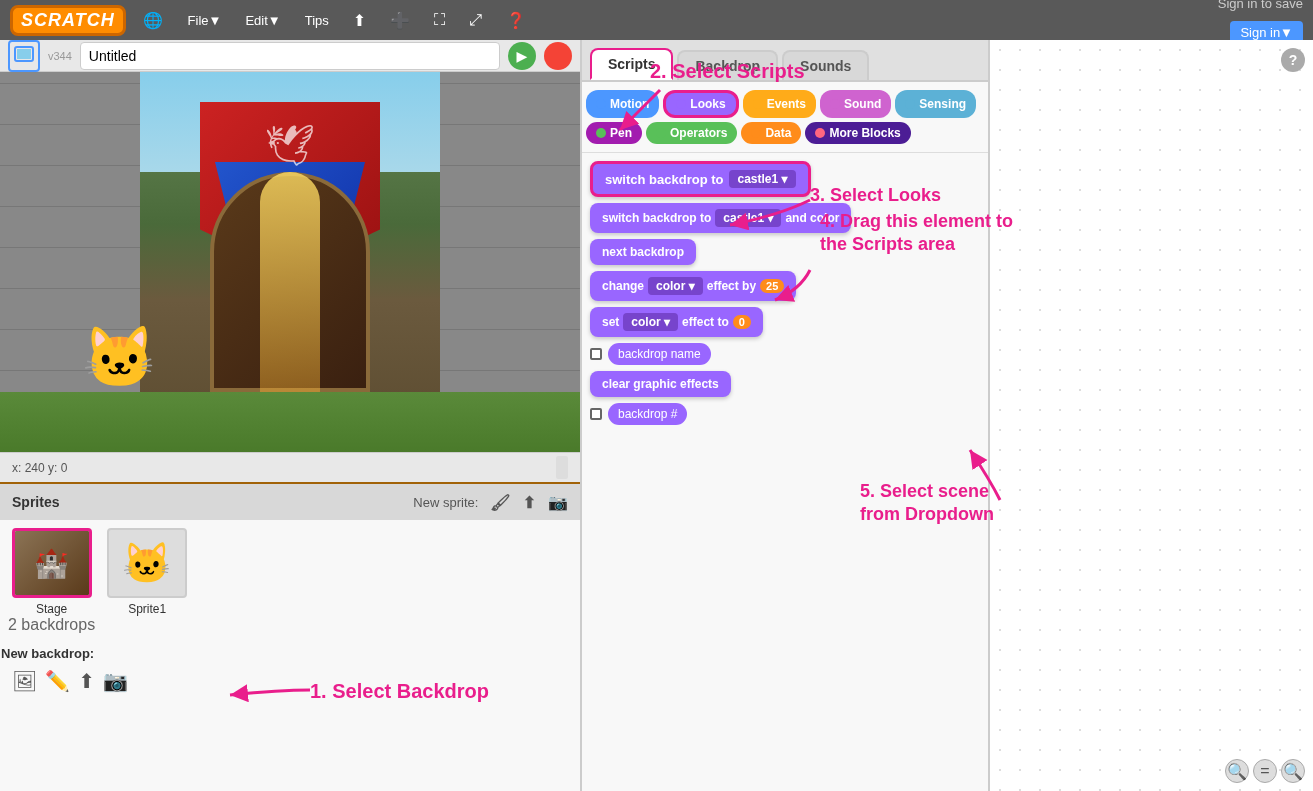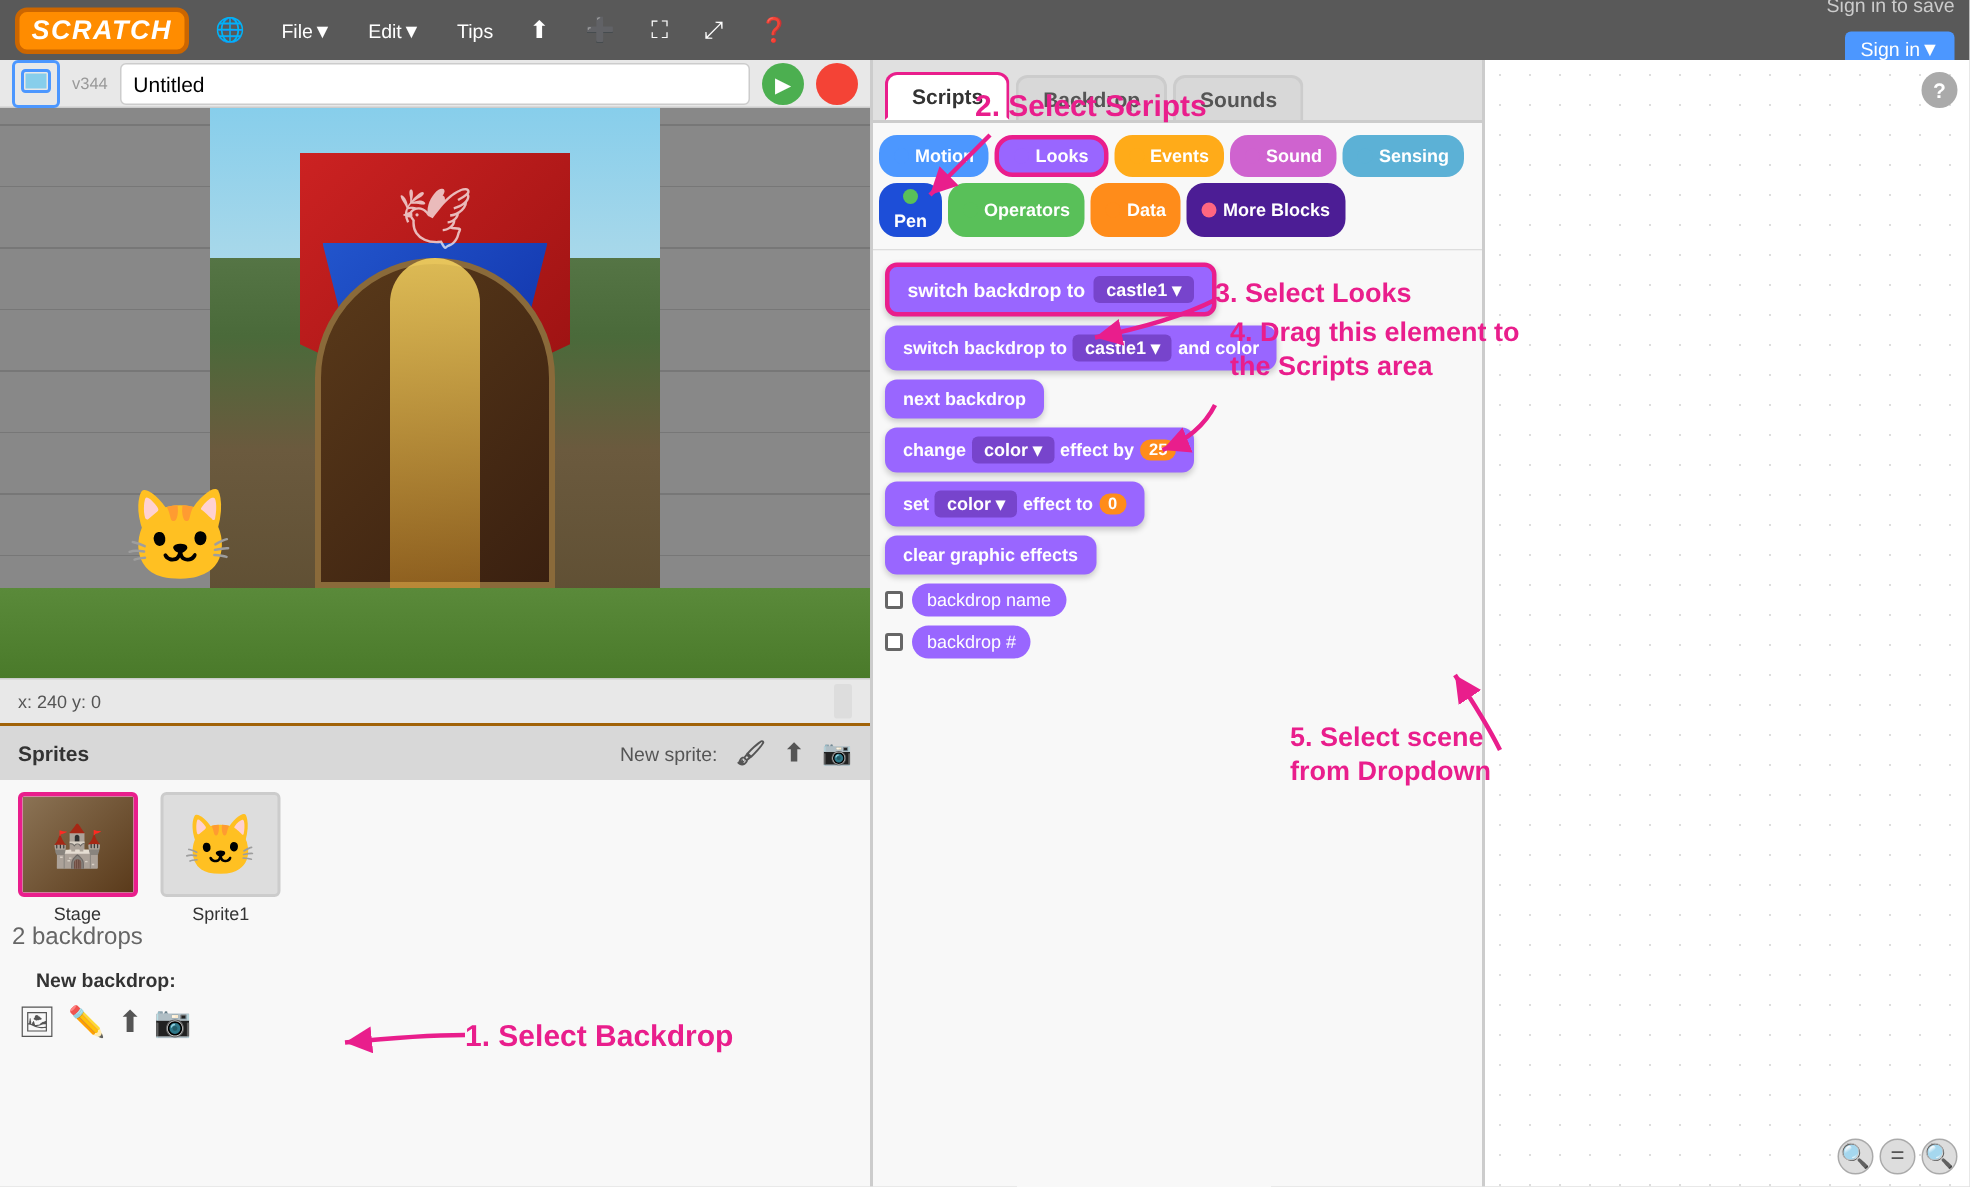--- a/index.html
+++ b/index.html
@@ -274,21 +274,21 @@
     .sprite-label {
       font-size: 12px;
       color: #333;
       margin-top: 4px;
     }
     .sprite-sublabel {
       font-size: 16px;
       color: #666;
     }
     #new-backdrop-section {
-      padding: 4px 24px;
+      padding: 4px 1px;
       font-size: 13px;
       color: #333;
       font-weight: bold;
     }
     #backdrop-icons {
       display: flex;
       padding: 4px 12px;
       gap: 8px;
     }
     .backdrop-icon-btn {
@@ -360,21 +360,21 @@
     }
     .cat-dot {
       width: 10px;
       height: 10px;
       border-radius: 50%;
       display: inline-block;
     }
     .cat-motion { background: #4c97ff; }
     .cat-looks { background: #9966ff; border: 3px solid #e91e8c; }
     .cat-sound { background: #cf63cf; }
-    .cat-pen { background: #1d4ed8; flex-direction: column; }
+    .cat-pen { background: #a21caf; }
     .cat-data { background: #ff8c1a; }
 
     .cat-dot-motion { background: #4c97ff; }
     .cat-dot-looks { background: #9966ff; }
     .cat-dot-sound { background: #cf63cf; }
     .cat-dot-pen { background: #59c059; }
     .cat-dot-data { background: #ff8c1a; }
     .cat-dot-events { background: #ffab19; }
 
     
@@ -688,30 +688,30 @@
 
       <div class="block-item">
         <div class="block-looks-normal">
           <span>set</span>
           <span class="block-dropdown">color ▾</span>
           <span>effect to</span>
           <span class="block-number">0</span>
         </div>
       </div>
 
-      <div class="block-item">
-        <div class="block-looks-normal">
-          <span>clear graphic effects</span>
-        </div>
-      </div>
-
       <div class="block-item" style="display:flex;align-items:center;gap:6px;">
         <span class="block-checkbox"></span>
         <div class="block-reporter">
           <span>backdrop name</span>
+        </div>
+      </div>
+
+      <div class="block-item">
+        <div class="block-looks-normal">
+          <span>clear graphic effects</span>
         </div>
       </div>
 
       <div class="block-item" style="display:flex;align-items:center;gap:6px;">
         <span class="block-checkbox"></span>
         <div class="block-reporter">
           <span>backdrop #</span>
         </div>
       </div>
     </div>

